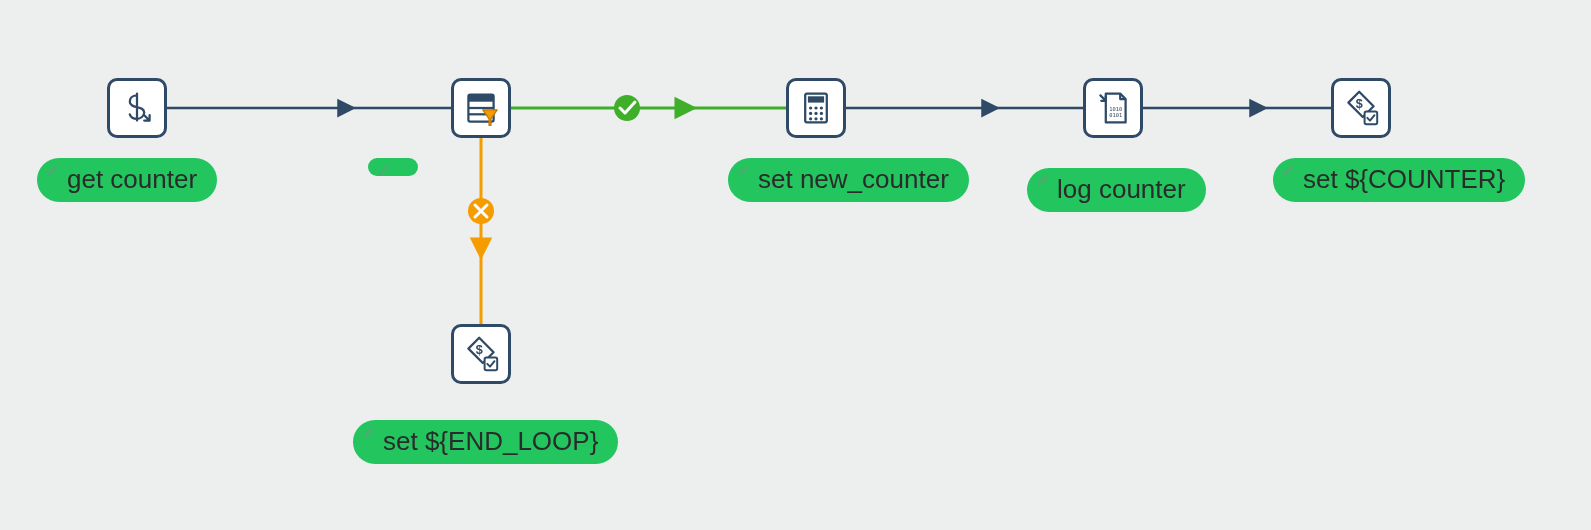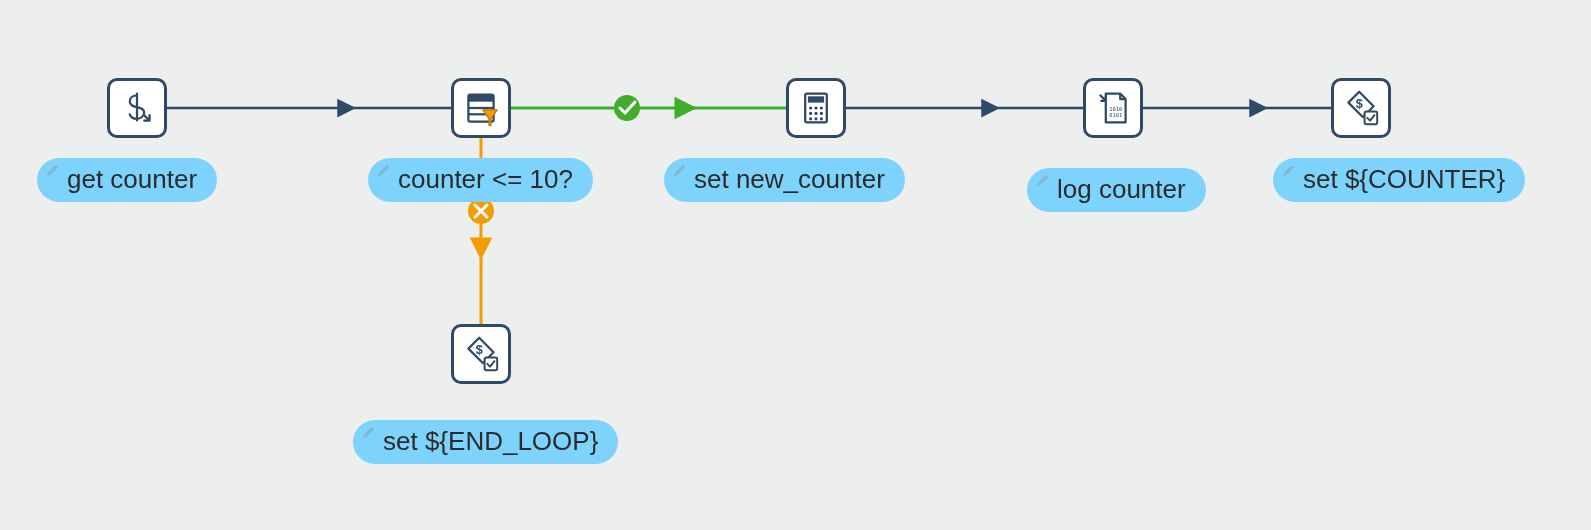--- a/index.html
+++ b/index.html
@@ -36,21 +36,21 @@
     align-items: center;
     justify-content: center;
     cursor: move;
   }
   .node svg {
     width: 36px;
     height: 36px;
   }
   .label-pill {
     position: absolute;
-    background: #7dd3fc;
+    background: #22c55e;
     color: #2b2b2b;
     font-size: 26px;
     line-height: 1;
     padding: 8px 20px 10px 30px;
     border-radius: 26px;
     white-space: nowrap;
     cursor: pointer;
     text-align: right;
   }
   .label-pill .pencil {
@@ -123,39 +123,38 @@
       <rect x="6" y="5" width="28" height="8" fill="#2e4a66"></rect>
       <line x1="6" y1="20" x2="34" y2="20" stroke="#2e4a66" stroke-width="2.5"></line>
       <line x1="6" y1="27" x2="34" y2="27" stroke="#2e4a66" stroke-width="2.5"></line>
       <path d="M22 22 L38 22 L31 32 L31 40 L29 40 L29 32 Z" fill="#f59c00" stroke="#c87800" stroke-width="1.5" stroke-linejoin="round"></path>
     </svg>
   </div>
   <div class="label-pill" style="left:368px;top:158px">
     <svg class="pencil" viewBox="0 0 16 16">
         <path d="M2 14 L4 9 L12 1 L15 4 L7 12 Z" fill="#888"></path>
       </svg>
-    <span>counter &lt;= 10?</span>
   </div>
 
   <div class="node" style="left:786px;top:78px">
     <svg viewBox="0 0 40 40">
       <rect x="8" y="4" width="24" height="32" rx="2" fill="none" stroke="#2e4a66" stroke-width="2.5"></rect>
       <rect x="11" y="7" width="18" height="7" fill="#2e4a66"></rect>
       <circle cx="14" cy="20" r="1.8" fill="#2e4a66"></circle>
         <circle cx="20" cy="20" r="1.8" fill="#2e4a66"></circle>
         <circle cx="26" cy="20" r="1.8" fill="#2e4a66"></circle>
       <circle cx="14" cy="26" r="1.8" fill="#2e4a66"></circle>
         <circle cx="20" cy="26" r="1.8" fill="#2e4a66"></circle>
         <circle cx="26" cy="26" r="1.8" fill="#2e4a66"></circle>
       <circle cx="14" cy="32" r="1.8" fill="#2e4a66"></circle>
         <circle cx="20" cy="32" r="1.8" fill="#2e4a66"></circle>
         <circle cx="26" cy="32" r="1.8" fill="#2e4a66"></circle>
     </svg>
   </div>
-  <div class="label-pill" style="left:664px;top:158px">
+  <div class="label-pill" style="left:728px;top:158px">
     <svg class="pencil" viewBox="0 0 16 16">
         <path d="M2 14 L4 9 L12 1 L15 4 L7 12 Z" fill="#888"></path>
       </svg>
     <span>set new_counter</span>
   </div>
 
   <div class="node" style="left:1083px;top:78px">
     <svg viewBox="0 0 40 40">
       <path d="M12 4 L28 4 L34 10 L34 36 L12 36 Z" fill="none" stroke="#2e4a66" stroke-width="2.5" stroke-linejoin="round"></path>
       <path d="M28 4 L28 10 L34 10" fill="none" stroke="#2e4a66" stroke-width="2.5" stroke-linejoin="round"></path>

